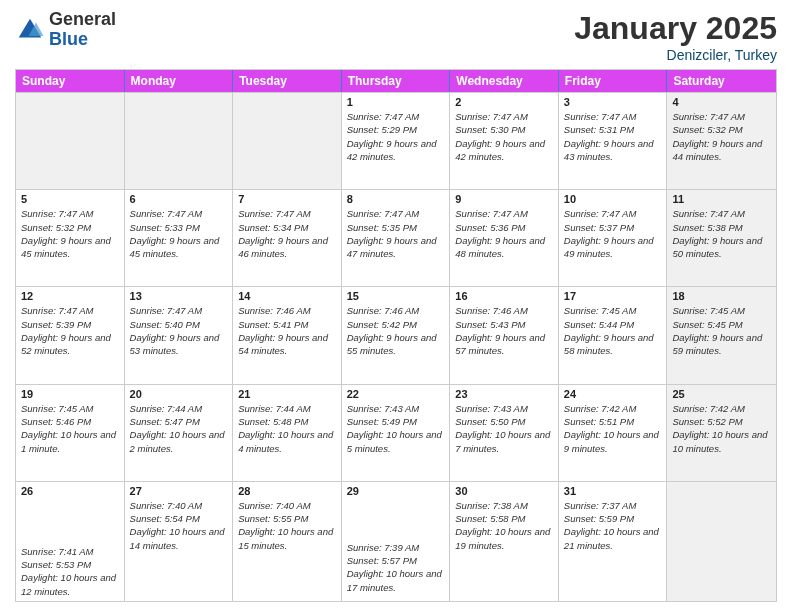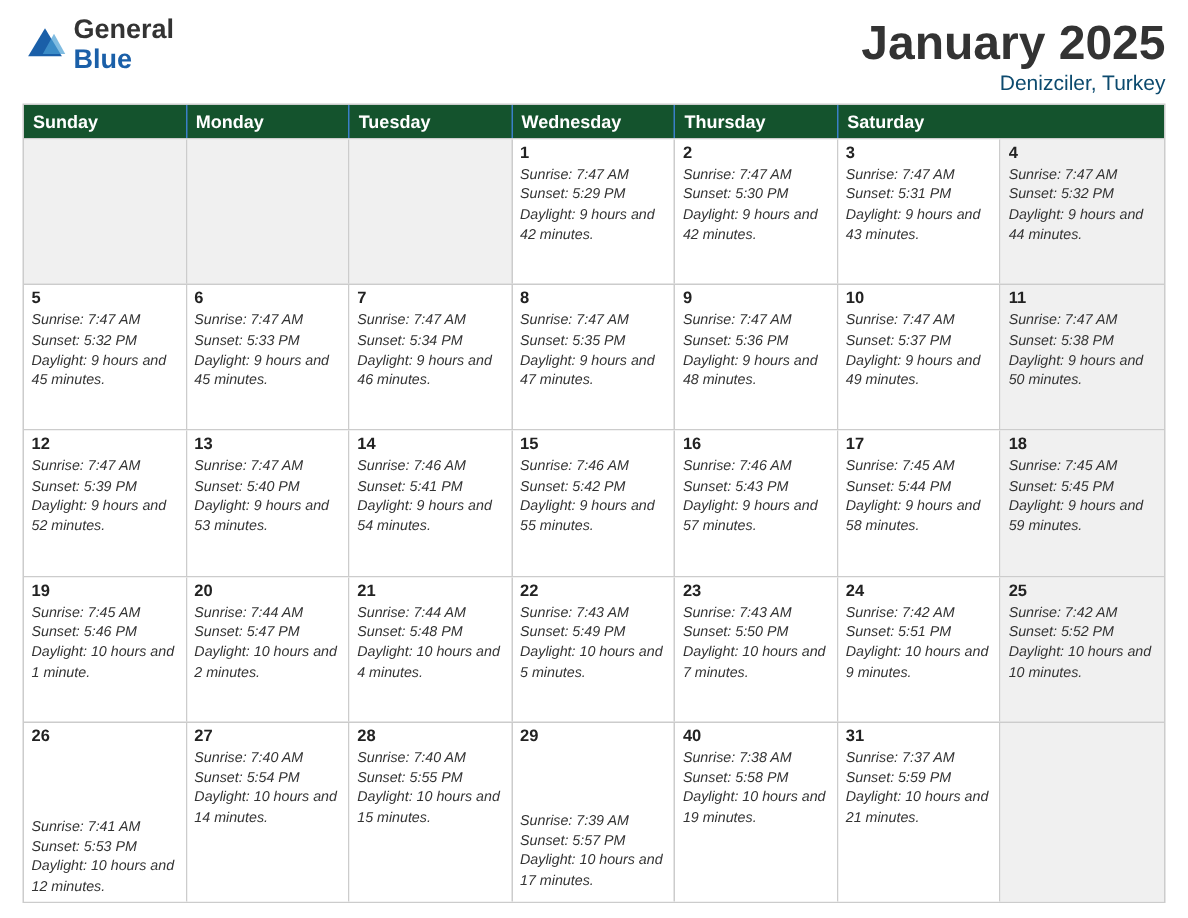--- a/index.html
+++ b/index.html
@@ -61,21 +61,21 @@
     }
     .calendar {
       flex: 1;
       display: flex;
       flex-direction: column;
       border: 1px solid #ccc;
     }
     .cal-header {
       display: grid;
       grid-template-columns: repeat(7, 1fr);
-      background: #14532d;
+      background: #d946ef;
     }
     .cal-header-cell {
       color: #fff;
       font-size: 12px;
       font-weight: bold;
       padding: 4px 6px;
       text-align: left;
       border-right: 1px solid #3a7fc8;
     }
     .cal-header-cell:last-child { border-right: none; }
@@ -132,22 +132,23 @@
       <div class="month-title">January 2025</div>
       <div class="subtitle">Denizciler, Turkey</div>
     </div>
   </div>
 
   <div class="calendar">
     <div class="cal-header">
     <div class="cal-header-cell">Sunday</div>
         <div class="cal-header-cell">Monday</div>
         <div class="cal-header-cell">Tuesday</div>
+        <div class="cal-header-cell">Thursday</div>
         <div class="cal-header-cell">Wednesday</div>
-        <div class="cal-header-cell">Thursday</div>
+        <div class="cal-header-cell">Friday</div>
         <div class="cal-header-cell">Saturday</div>
       </div>
     <div class="cal-body">
     <div class="cal-row">
           <div class="cal-cell shaded empty"></div>
           <div class="cal-cell shaded empty"></div>
           <div class="cal-cell shaded empty"></div>
           <div class="cal-cell">
             <div class="day-number">1</div>
             <div class="day-info" style="white-space: pre-line;">Sunrise: 7:47 AM
@@ -324,21 +325,21 @@
 Sunset: 5:55 PM
 Daylight: 10 hours and 15 minutes.</div>
           </div>
           <div class="cal-cell">
             <div class="day-number">29</div>
             <div class="day-info" style="white-space: pre-line; margin-top: 44px;">Sunrise: 7:39 AM
 Sunset: 5:57 PM
 Daylight: 10 hours and 17 minutes.</div>
           </div>
           <div class="cal-cell">
-            <div class="day-number">40</div>
+            <div class="day-number">30</div>
             <div class="day-info" style="white-space: pre-line;">Sunrise: 7:38 AM
 Sunset: 5:58 PM
 Daylight: 10 hours and 19 minutes.</div>
           </div>
           <div class="cal-cell">
             <div class="day-number">31</div>
             <div class="day-info" style="white-space: pre-line;">Sunrise: 7:37 AM
 Sunset: 5:59 PM
 Daylight: 10 hours and 21 minutes.</div>
           </div>

